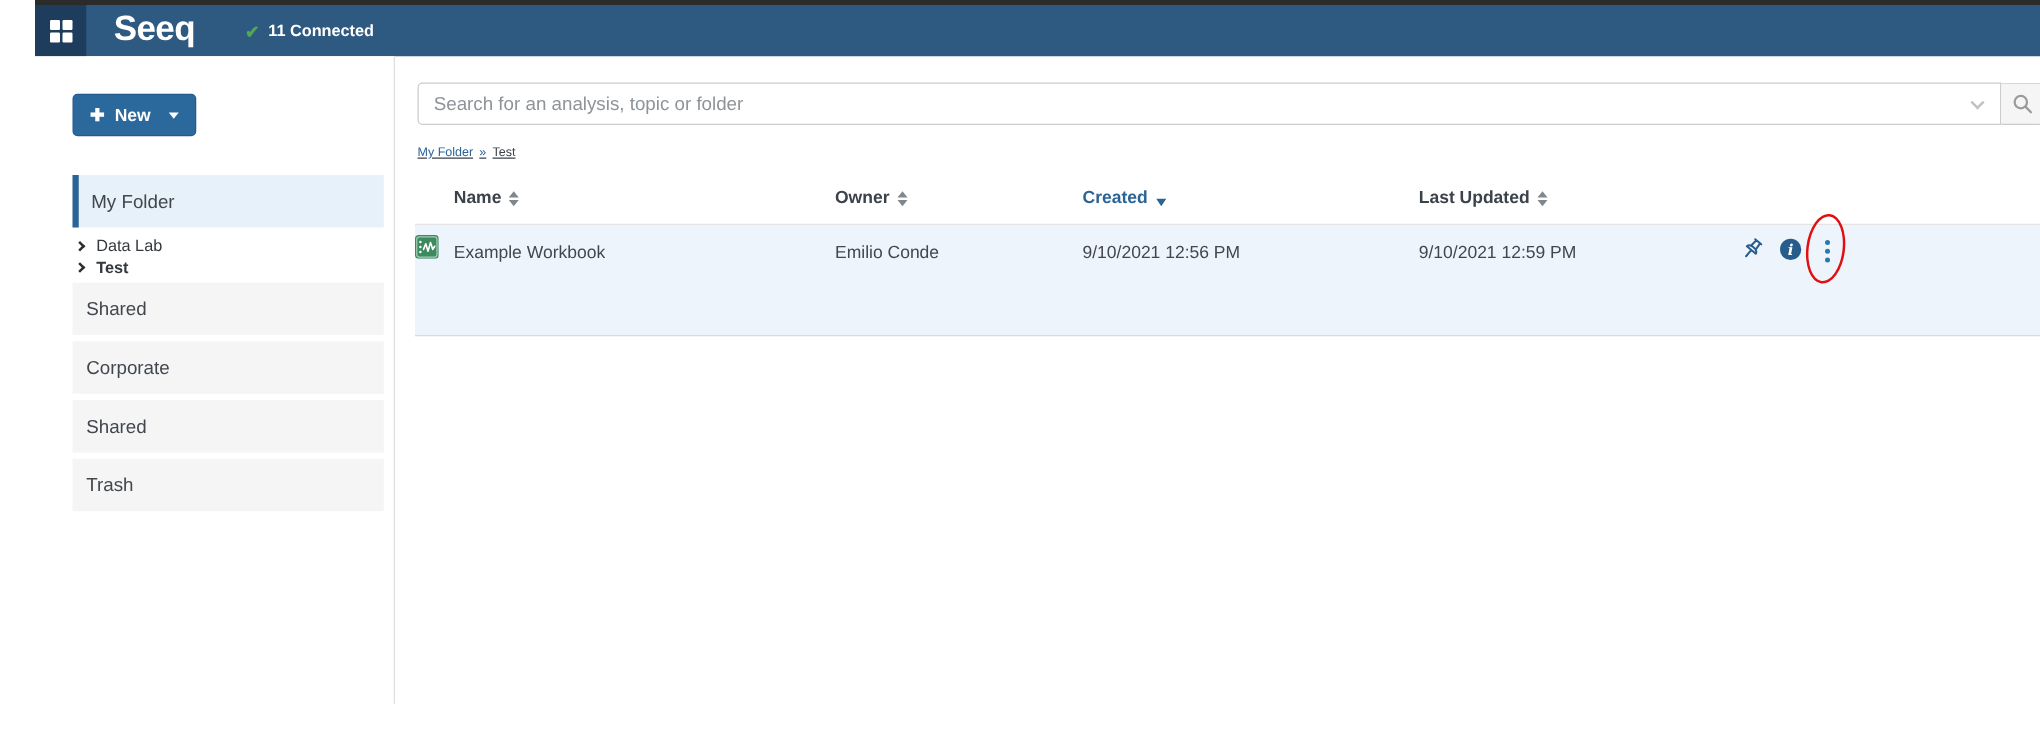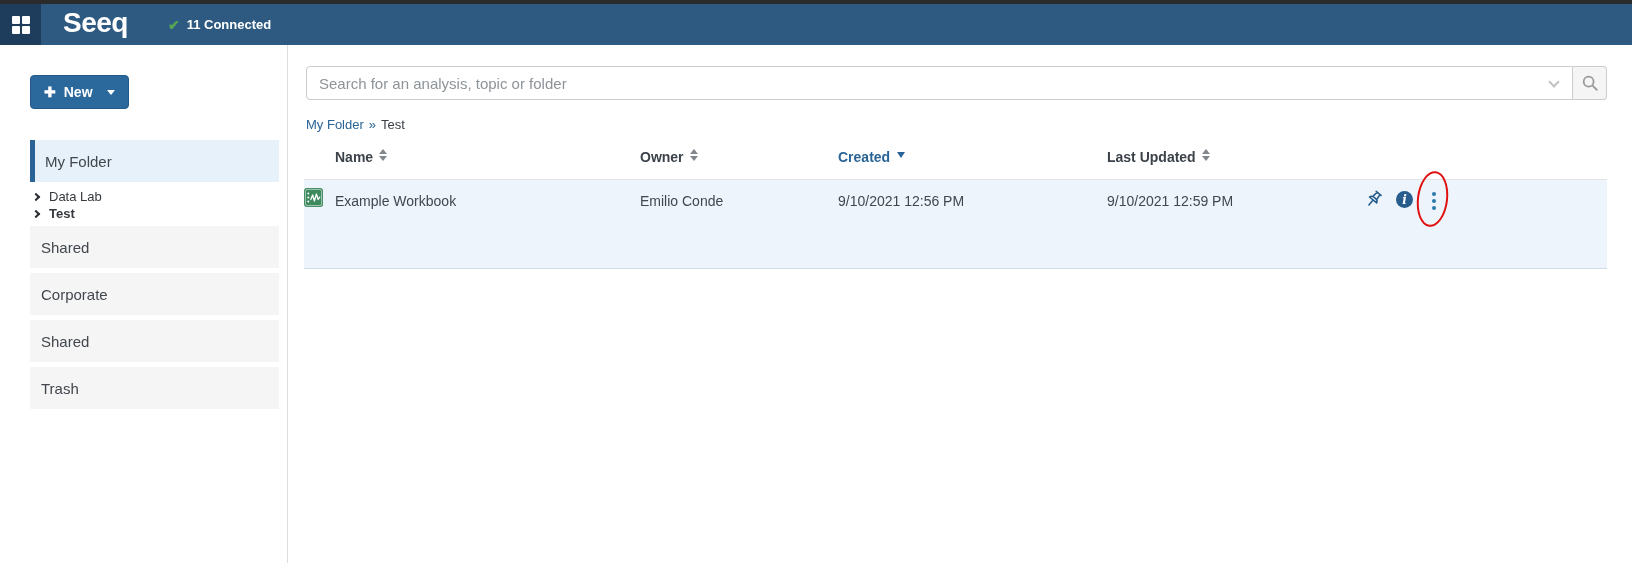--- a/index.html
+++ b/index.html
@@ -1,18 +1,18 @@
 <!DOCTYPE html>
 <html><head>
 <meta charset="utf-8">
 <style>
   * { margin:0; padding:0; box-sizing:border-box; }
   html,body { width:1632px; height:587px; background:#fff; overflow:hidden;
               font-family:"Liberation Sans", sans-serif; }
-  .stage { position:relative; width:1465px; height:587px; }
+  .stage { position:relative; width:1465px; height:587px;margin-left:28px; }
 
   
   .topbar { position:absolute; top:0; left:0; width:1632px; height:45px;
             background:#2e5a82; border-top:4px solid #2b2b2b;
             display:flex; align-items:center; }
   .app-grid-btn { width:41px; height:41px; background:#1e3c5c; display:flex;
                   align-items:center; justify-content:center; cursor:pointer; }
   .grid-ico { display:grid; grid-template-columns:8px 8px; grid-template-rows:8px 8px; gap:2px; }
   .grid-ico span { background:#fff; border-radius:1px; }
   .logo { margin-left:22px; color:#fff; font-size:28px; font-weight:bold;
@@ -52,26 +52,26 @@
   .search-input { flex:1; height:34px; border:1px solid #ccc; border-radius:4px 0 0 4px;
                   padding:0 60px 0 12px; font-size:15px; color:#444; outline:none;
                   font-family:"Liberation Sans", sans-serif; }
   .search-input::placeholder { color:#8d9499; opacity:1; }
   .search-caret { position:absolute; right:49px; top:12px; width:8px; height:8px;
                   border-right:2px solid #c2c2c2; border-bottom:2px solid #c2c2c2;
                   transform:rotate(45deg); pointer-events:none; }
   .search-btn { width:34px; height:34px; background:#f5f5f5; border:1px solid #ccc;
                 border-left:none; border-radius:0 4px 4px 0; display:flex;
                 align-items:center; justify-content:center; cursor:pointer; }
-  .breadcrumb { position:absolute; left:2px; top:72px; font-size:13px; color:#3c424a; }
+  .breadcrumb { position:absolute; left:2px; top:72px; font-size:10px; color:#3c424a;text-decoration:underline; }
   .breadcrumb a { color:#2a6496; text-decoration:none; cursor:pointer; }
   .breadcrumb .sep { color:#2a6496; margin:0 5px; }
 
   .th { position:absolute; top:104px; font-weight:bold; font-size:14px; color:#3c424a;
-        display:flex; align-items:flex-start; cursor:pointer; }
+        display:flex; align-items:flex-end; cursor:pointer; }
   .th.active { color:#2a6496; }
   .sort { display:inline-flex; flex-direction:column; gap:2px; margin-left:6px; }
   .sort i { display:block; width:0; height:0; border-left:4px solid transparent;
             border-right:4px solid transparent; }
   .sort .up  { border-bottom:5px solid #81878d; }
   .sort .down{ border-top:5px solid #81878d; }
   .caret-down-blue { width:0; height:0; border-left:4.5px solid transparent;
                      border-right:4.5px solid transparent; border-top:6px solid #2a6496;
                      margin-left:7px; margin-top:3px; }
   .header-line { position:absolute; top:134px; left:0; width:1303px;

